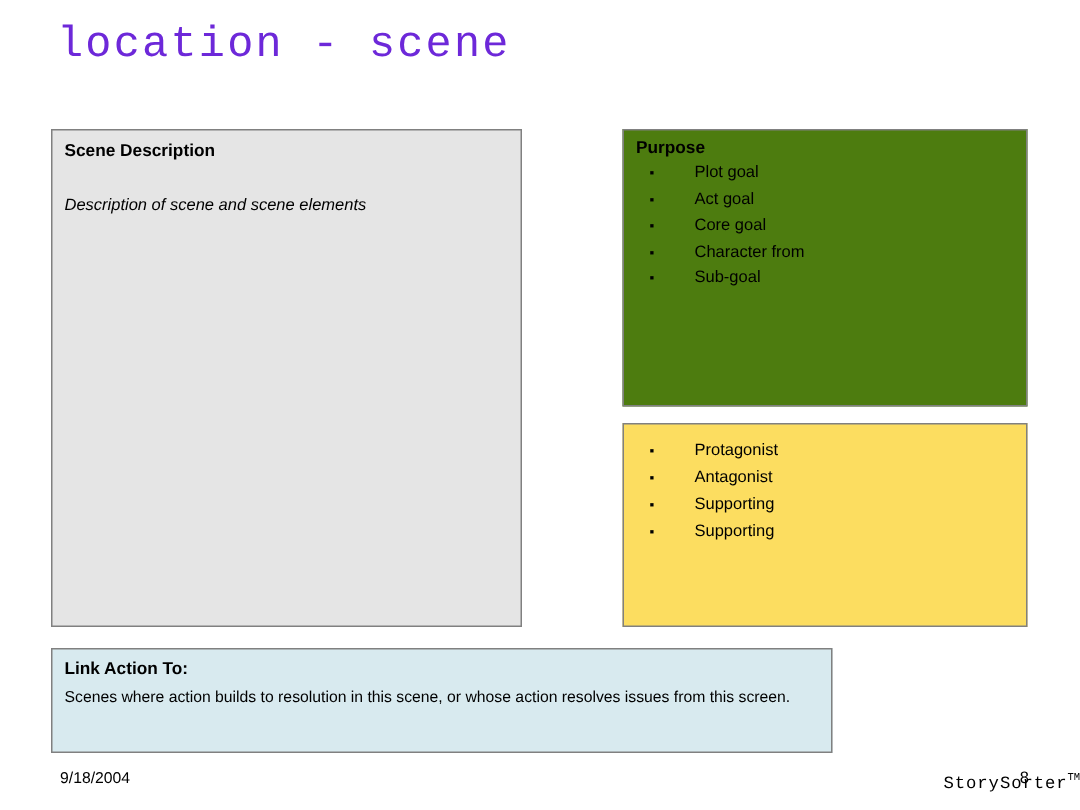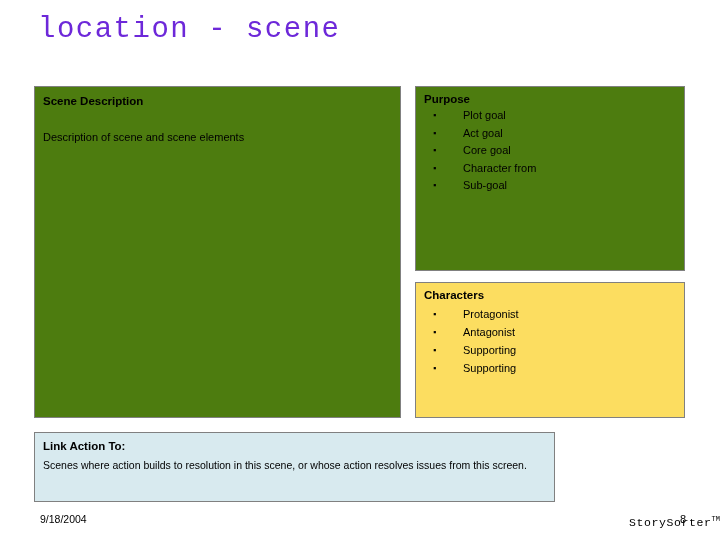--- a/index.html
+++ b/index.html
@@ -46,30 +46,31 @@
   .panel-body {
     font-size: 11px;
     line-height: 15px;
     color: #000000;
   }
 
   
   #scene-description-panel {
     left: 34px;
     top: 86px;
-    width: 367px;
+    width: 314px;
     height: 332px;
-    background: #4d7c0f;
+    background: #e5e5e5;
     padding: 7px 8px 0 8px;
   }
 
   #scene-description-panel .panel-heading { margin-bottom: 0; }
 
   #scene-description-panel .panel-body {
     margin-top: 22px;
+    font-style: italic;
   }
 
   
   #purpose-panel {
     left: 415px;
     top: 86px;
     width: 270px;
     height: 185px;
     background: #4d7c0f;
     padding: 5px 6px 0 8px;
@@ -207,21 +208,20 @@
       <span class="bullet-text">Character from</span>
     </li>
     <li class="bullet-row">
       <span class="bullet-mark">▪</span>
       <span class="bullet-text">Sub-goal</span>
     </li>
   </ul>
 </div>
 
 <div class="panel" id="characters-panel">
-  <div class="panel-heading">Characters</div>
   <ul class="bullet-list">
     <li class="bullet-row">
       <span class="bullet-mark">▪</span>
       <span class="bullet-text">Protagonist</span>
     </li>
     <li class="bullet-row">
       <span class="bullet-mark">▪</span>
       <span class="bullet-text">Antagonist</span>
     </li>
     <li class="bullet-row">

